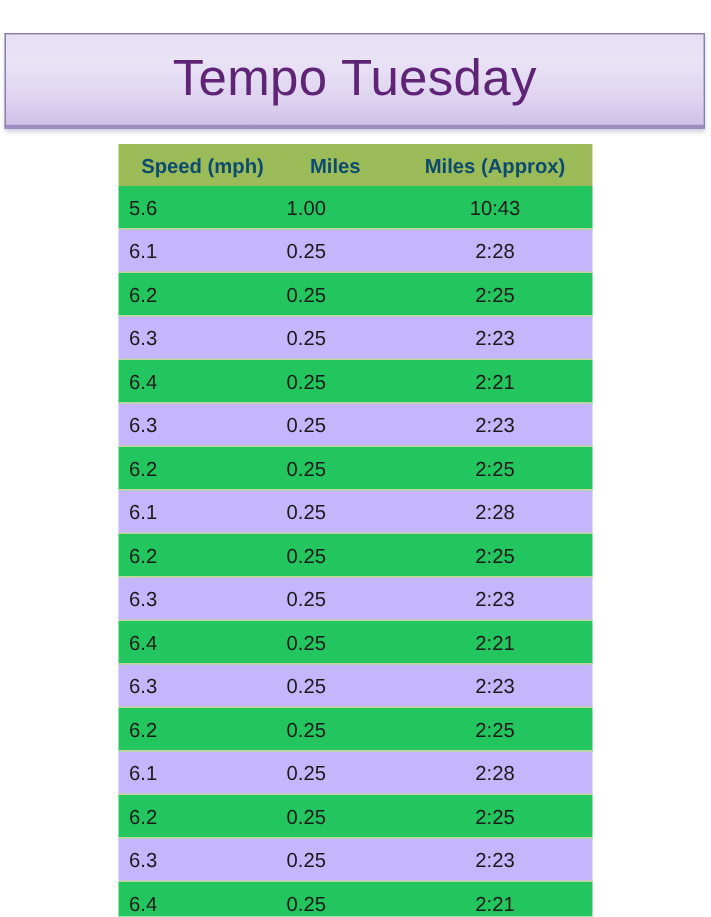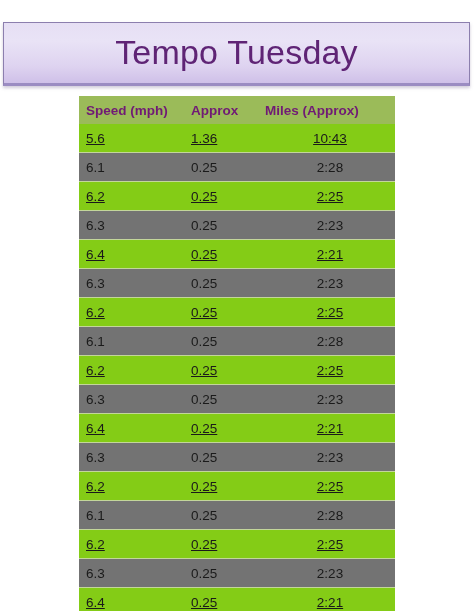--- a/index.html
+++ b/index.html
@@ -62,44 +62,44 @@
     table-layout: fixed;
     font-size: 13.5px;
     color: #1a1a1a;
   }
   table.schedule col.c-speed { width: 105px; }
   table.schedule col.c-miles { width: 72px; }
   table.schedule col.c-time  { width: 139px; }
 
   table.schedule thead th {
     background: #9bbb59;
-    color: #701a75;
+    color: #0c4a6e;
     font-weight: bold;
     font-size: 13.5px;
-    text-align: left;
+    text-align: center;
     height: 28px;
     padding: 0 0 0 7px;
     border: none;
     white-space: nowrap;
   }
   table.schedule thead th.th-time { padding-left: 9px; }
 
   table.schedule tbody td {
     height: 28px;
     padding: 0 0 0 7px;
     border-bottom: 1px solid #c3d69b;
     font-size: 13.5px;
     font-weight: normal;
     vertical-align: middle;
     white-space: nowrap;
   }
   table.schedule tbody td.td-time { padding-left: 9px; text-align: center; }
 
-  table.schedule tbody tr.tint td { background: #84cc16; text-decoration: underline; }
-  table.schedule tbody tr.plain td { background: #737373; }
+  table.schedule tbody tr.tint td { background: #22c55e; }
+  table.schedule tbody tr.plain td { background: #c4b5fd; }
   table.schedule tbody tr:last-child td { border-bottom: none; }
 </style>
 </head>
 <body>
 
 <div class="banner-wrap">
   <div class="banner">
     <div class="banner-title">Tempo Tuesday</div>
   </div>
 </div>
@@ -107,28 +107,28 @@
 <div class="table-wrap">
   <table class="schedule">
     <colgroup>
       <col class="c-speed">
       <col class="c-miles">
       <col class="c-time">
     </colgroup>
     <thead>
       <tr>
         <th class="th-speed">Speed (mph)</th>
-        <th class="th-miles">Approx</th>
+        <th class="th-miles">Miles</th>
         <th class="th-time">Miles (Approx)</th>
       </tr>
     </thead>
     <tbody id="table-body">
         <tr class="tint">
           <td>5.6</td>
-          <td>1.36</td>
+          <td>1.00</td>
           <td class="td-time">10:43</td>
         </tr>
         <tr class="plain">
           <td>6.1</td>
           <td>0.25</td>
           <td class="td-time">2:28</td>
         </tr>
         <tr class="tint">
           <td>6.2</td>
           <td>0.25</td>

